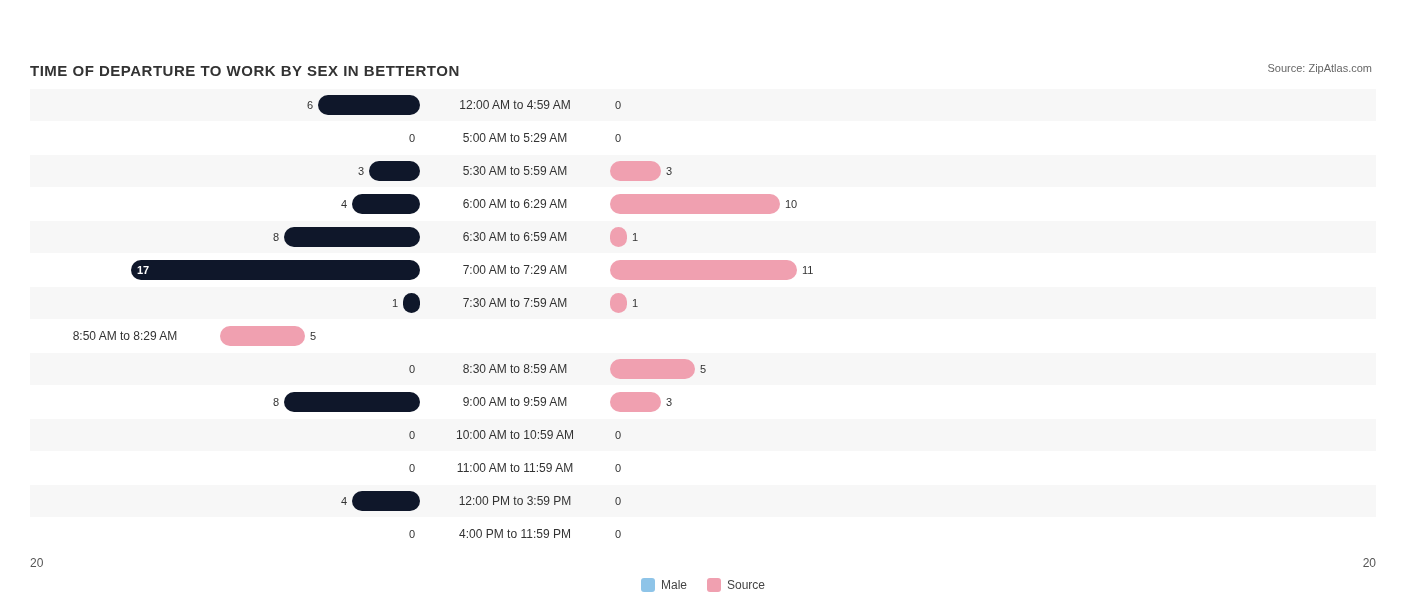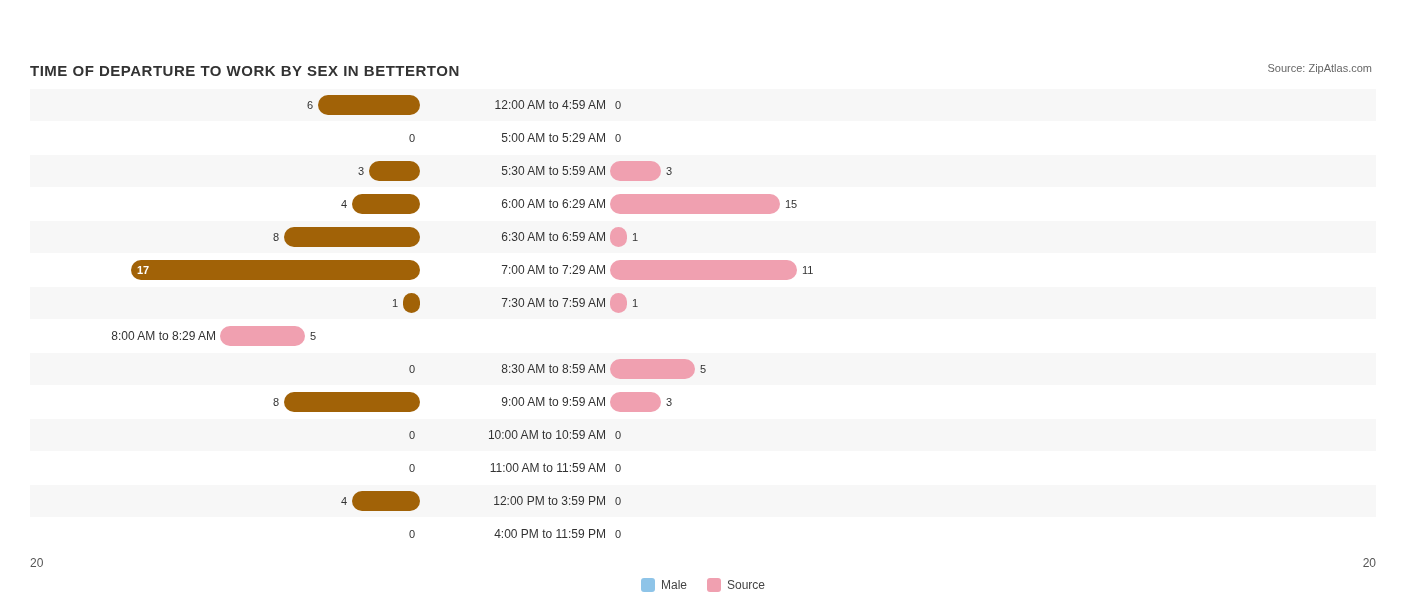--- a/index.html
+++ b/index.html
@@ -89,21 +89,21 @@
 
     .male-side {
       width: 390px;
       display: flex;
       align-items: center;
       justify-content: flex-end;
       flex-shrink: 0;
     }
     .time-label {
       width: 190px;
-      text-align: right;
+      text-align: center;
       font-size: 12px;
       color: #333;
       flex-shrink: 0;
       padding: 0 4px;
     }
     .female-side {
       width: 390px;
       display: flex;
       align-items: center;
       justify-content: flex-start;
@@ -117,21 +117,21 @@
       text-align: right;
     }
     .f-num {
       font-size: 11px;
       color: #333;
       margin-left: 5px;
       min-width: 20px;
     }
     .m-bar {
       height: 20px;
-      background: #a16207;
+      background: #0f172a;
       border-radius: 10px;
       flex-shrink: 0;
     }
     .f-bar {
       height: 20px;
       background: #f0a0b0;
       border-radius: 10px;
       flex-shrink: 0;
     }
   </style>
@@ -176,21 +176,21 @@
         </div>
       </div>
       <div class="chart-row">
         <div class="male-side">
           <span class="m-num">4</span>
           <div class="m-bar" style="width:68px;"></div>
         </div>
         <div class="time-label">6:00 AM to 6:29 AM</div>
         <div class="female-side">
           <div class="f-bar" style="width:170px;"></div>
-          <span class="f-num">15</span>
+          <span class="f-num">10</span>
         </div>
       </div>
       <div class="chart-row">
         <div class="male-side">
           <span class="m-num">8</span>
           <div class="m-bar" style="width:136px;"></div>
         </div>
         <div class="time-label">6:30 AM to 6:59 AM</div>
         <div class="female-side">
           <div class="f-bar" style="width:17px;"></div>
@@ -214,21 +214,21 @@
           <span class="m-num">1</span>
           <div class="m-bar" style="width:17px;"></div>
         </div>
         <div class="time-label">7:30 AM to 7:59 AM</div>
         <div class="female-side">
           <div class="f-bar" style="width:17px;"></div>
           <span class="f-num">1</span>
         </div>
       </div>
       <div class="chart-row">
-        <div class="time-label">8:00 AM to 8:29 AM</div>
+        <div class="time-label">8:50 AM to 8:29 AM</div>
         <div class="female-side">
           <div class="f-bar" style="width:85px;"></div>
           <span class="f-num">5</span>
         </div>
       </div>
       <div class="chart-row">
         <div class="male-side">
           <span class="m-num">0</span>
         </div>
         <div class="time-label">8:30 AM to 8:59 AM</div>

